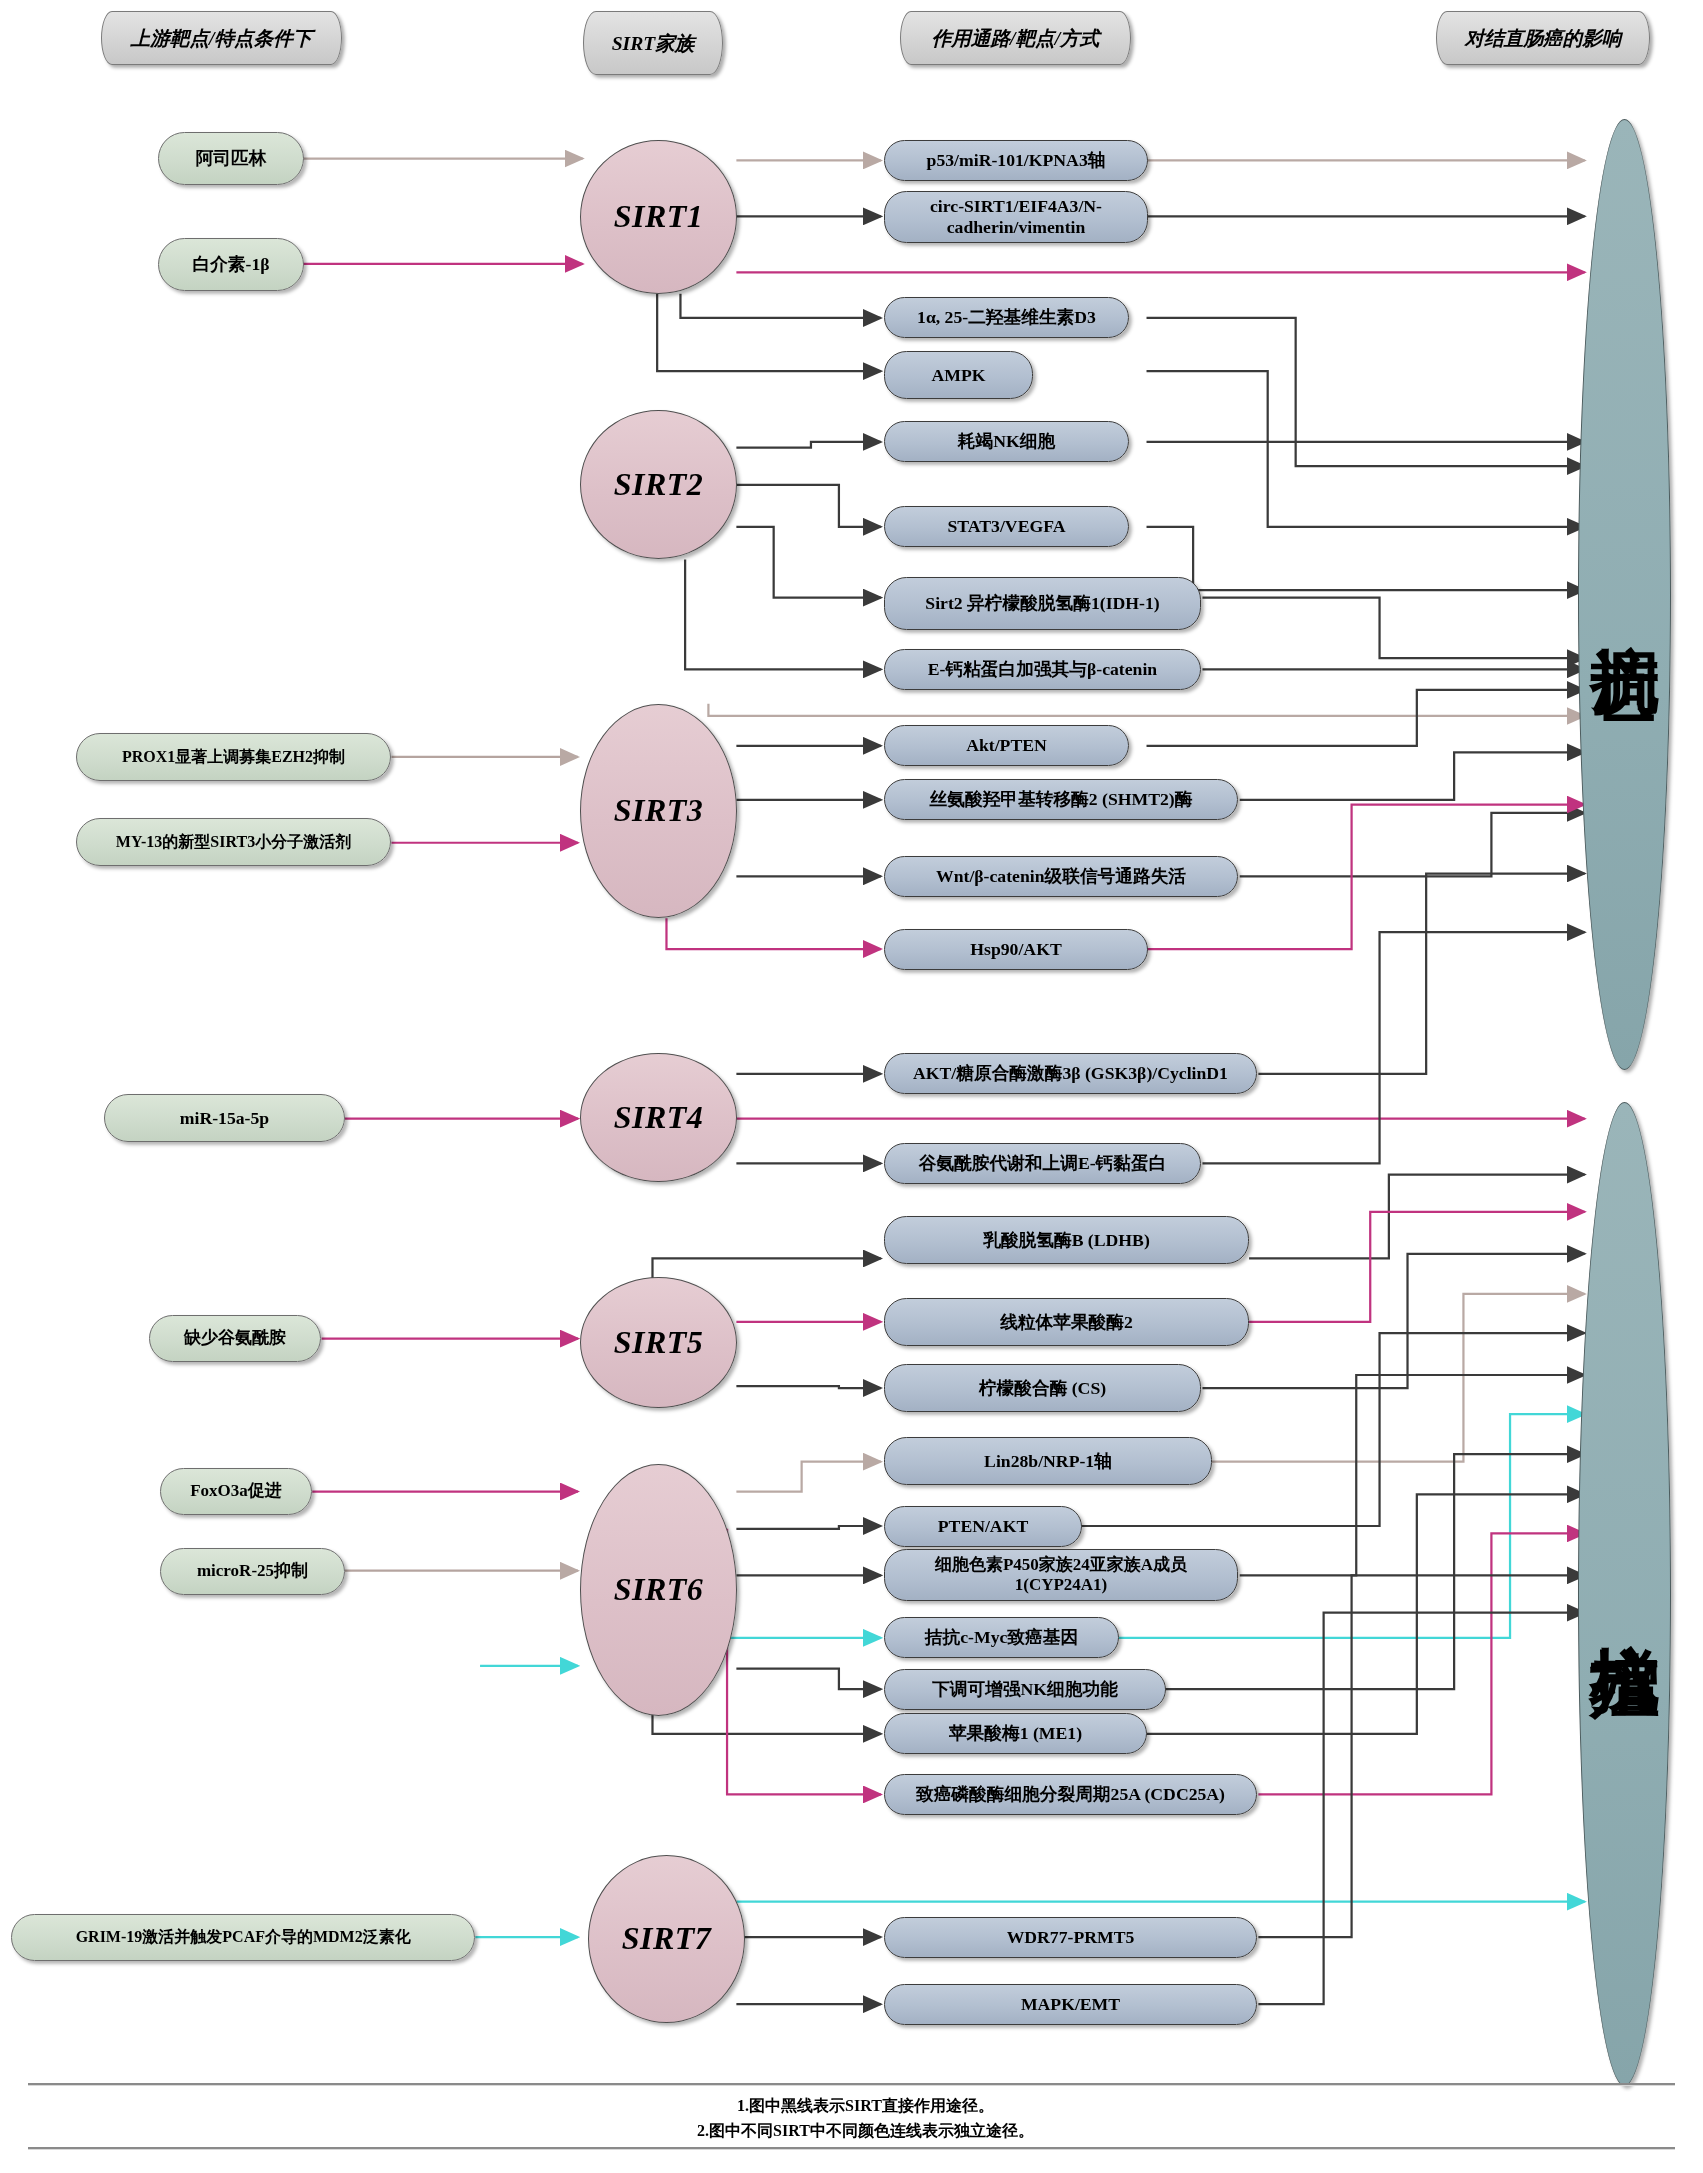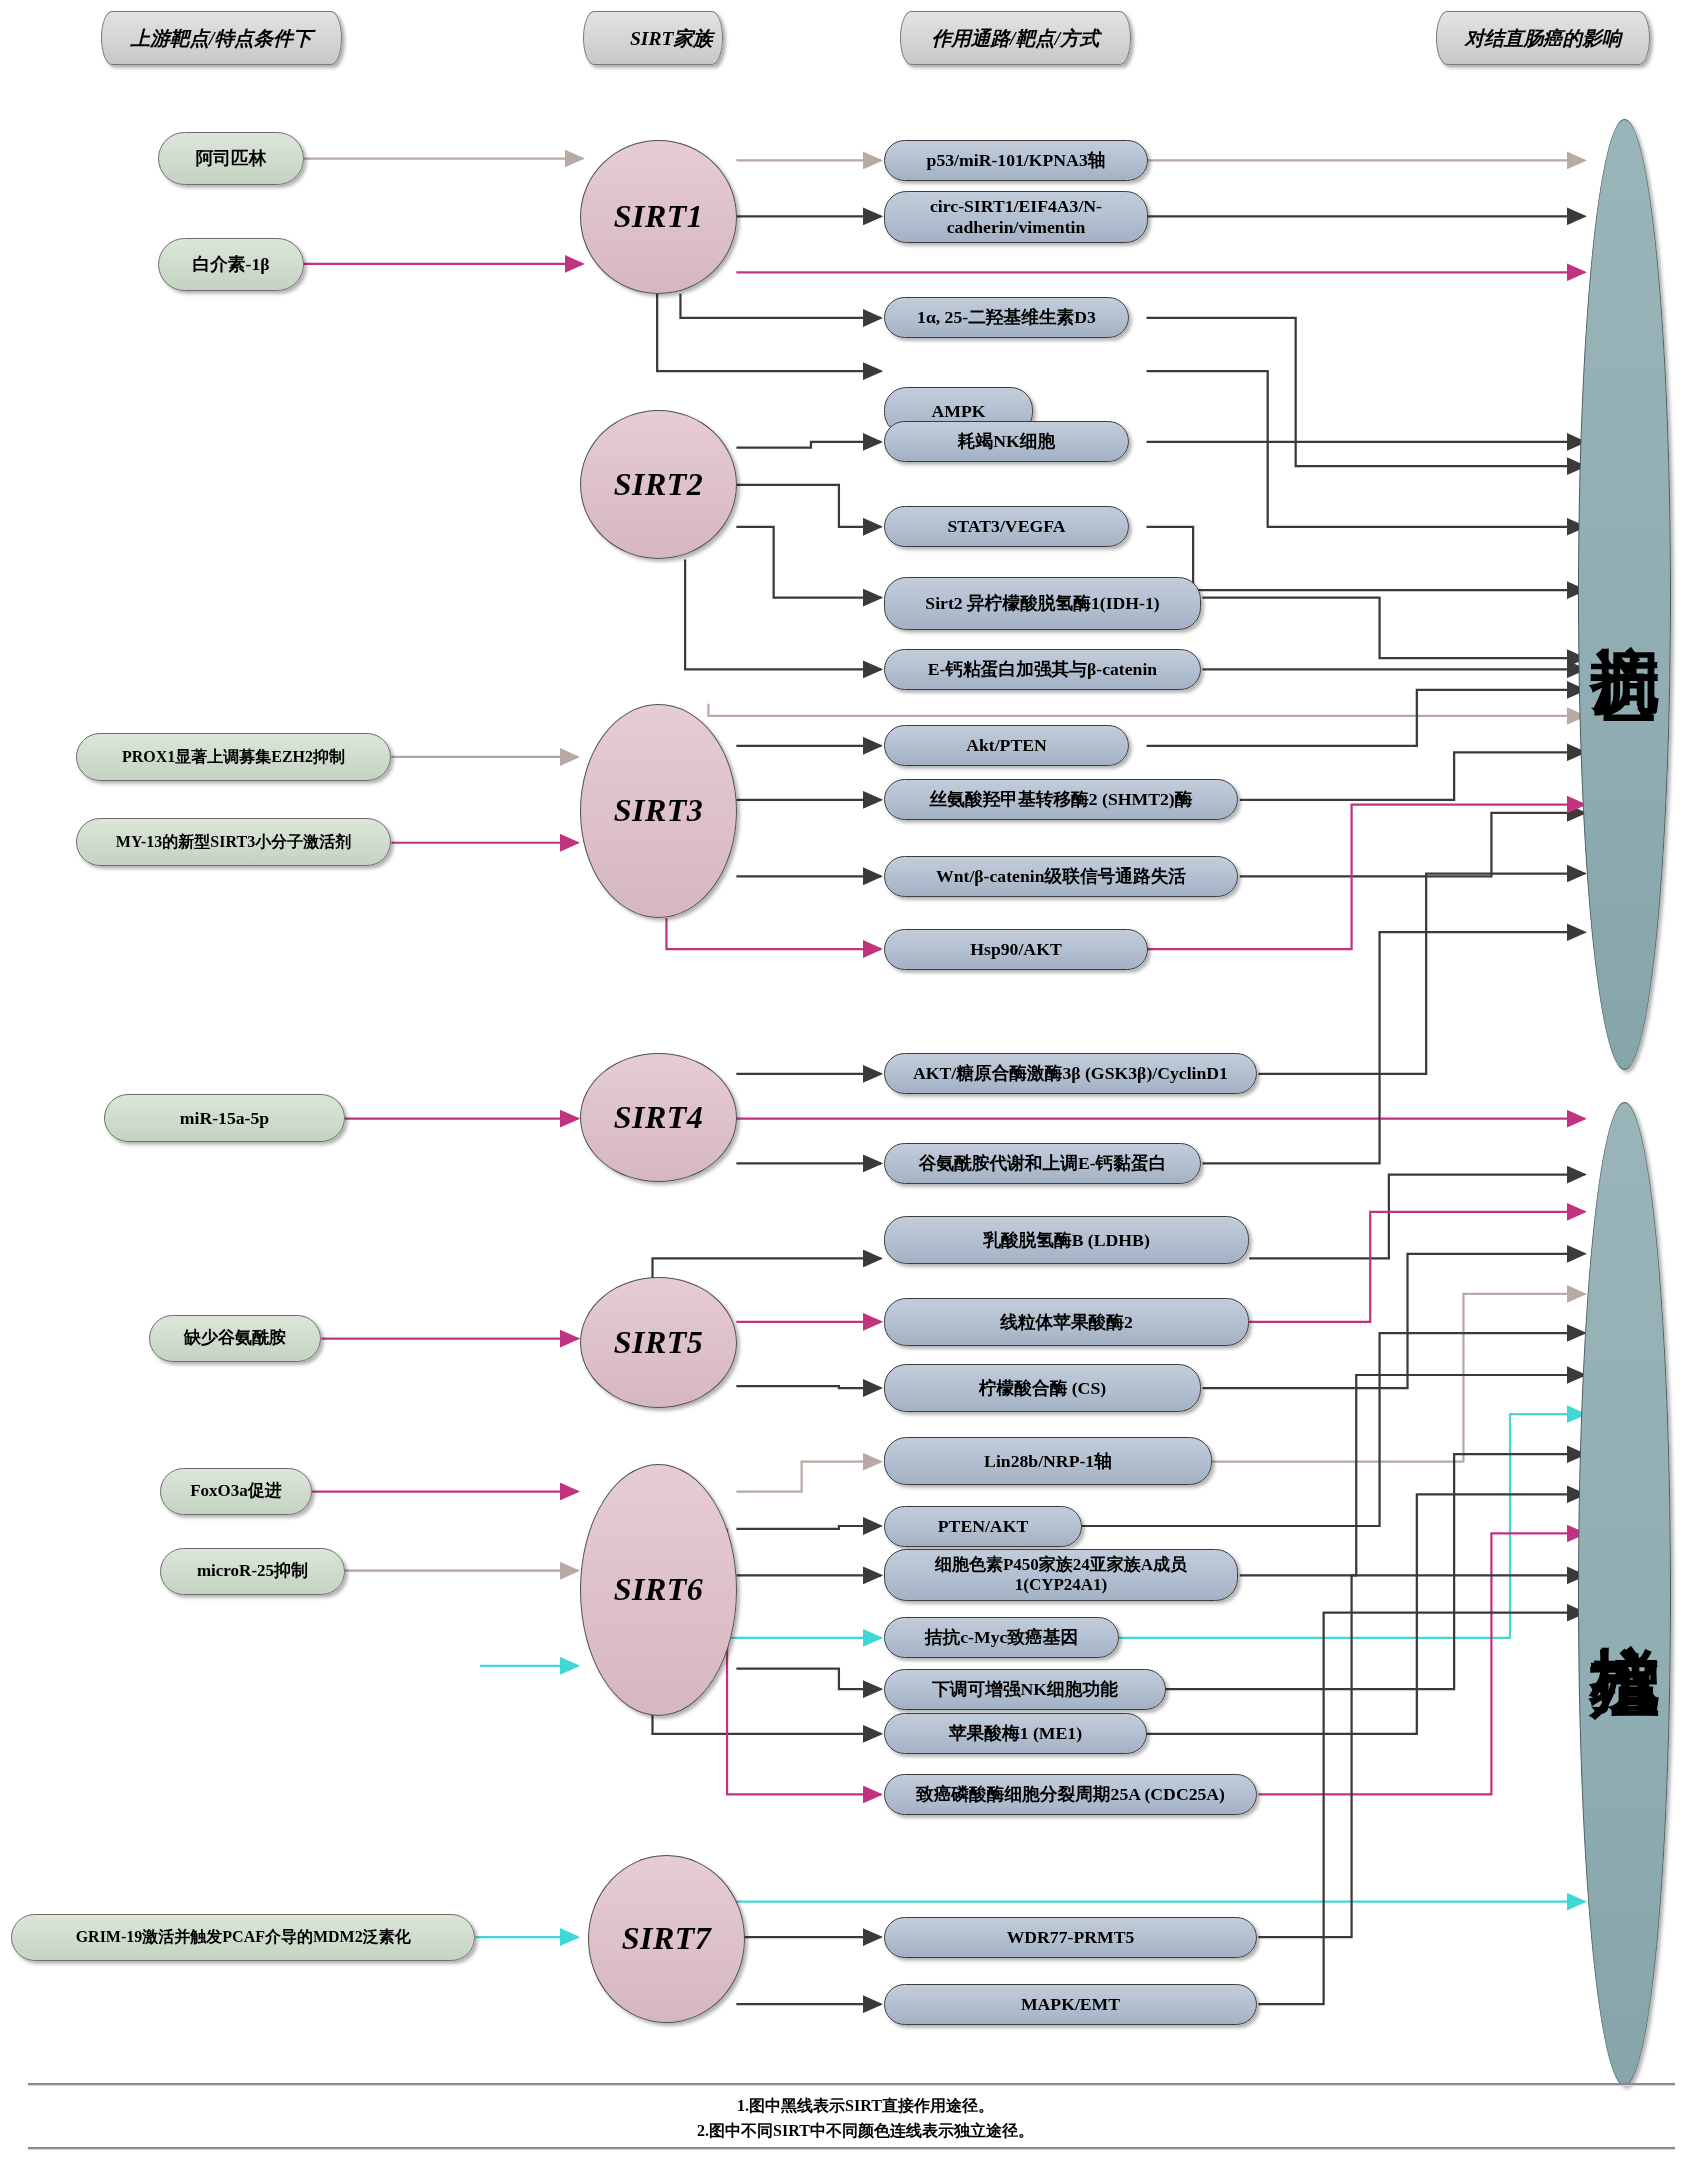--- a/index.html
+++ b/index.html
@@ -144,21 +144,21 @@
       <path d="M1230,1860 H1520 V1603 H1700" stroke="#3a3a3a" marker-end="url(#ab)"></path>
       <path d="M1350,1925 H1600 V1645 H1700" stroke="#c0337f" marker-end="url(#am)"></path>
       <path d="M1350,2078 H1450 V1690 H1700" stroke="#3a3a3a" marker-end="url(#ab)"></path>
       <path d="M1350,2150 H1420 V1730 H1700" stroke="#3a3a3a" marker-end="url(#ab)"></path>
     </g>
   </svg>
 
   <div class="node hdr" style="left:101px;top:11.2px;width:241px;height:54px;">
       <span>上游靶点/特点条件下</span>
     </div>
-  <div class="node hdr" style="left:583px;top:11.2px;width:140px;height:54px;justify-content:flex-end;">
+  <div class="node hdr" style="left:583px;top:11.2px;width:140px;height:64px;">
       <span>SIRT家族</span>
     </div>
   <div class="node hdr" style="left:900px;top:11.2px;width:231px;height:54px;">
       <span>作用通路/靶点/方式</span>
     </div>
   <div class="node hdr" style="left:1436px;top:11.2px;width:214px;height:54px;">
       <span>对结直肠癌的影响</span>
     </div>
 
   <div class="node up" style="left:158px;top:132px;width:146px;height:53px;">
@@ -213,21 +213,21 @@
 
   <div class="node path" style="left:884px;top:140px;width:264px;height:41px;">
       <span>p53/miR-101/KPNA3轴</span>
     </div>
   <div class="node path" style="left:884px;top:191px;width:264px;height:52px;">
       <span>circ-SIRT1/EIF4A3/N-cadherin/vimentin</span>
     </div>
   <div class="node path" style="left:884px;top:297px;width:245px;height:41px;">
       <span>1α, 25-二羟基维生素D3</span>
     </div>
-  <div class="node path" style="left:884px;top:351px;width:149px;height:48px;margin-top:36px;">
+  <div class="node path" style="left:884px;top:351px;width:149px;height:48px;">
       <span>AMPK</span>
     </div>
   <div class="node path" style="left:884px;top:421px;width:245px;height:41px;">
       <span>耗竭NK细胞</span>
     </div>
   <div class="node path" style="left:884px;top:506px;width:245px;height:41px;">
       <span>STAT3/VEGFA</span>
     </div>
   <div class="node path" style="left:884px;top:577px;width:317px;height:53px;">
       <span>Sirt2 异柠檬酸脱氢酶1(IDH-1)</span>

